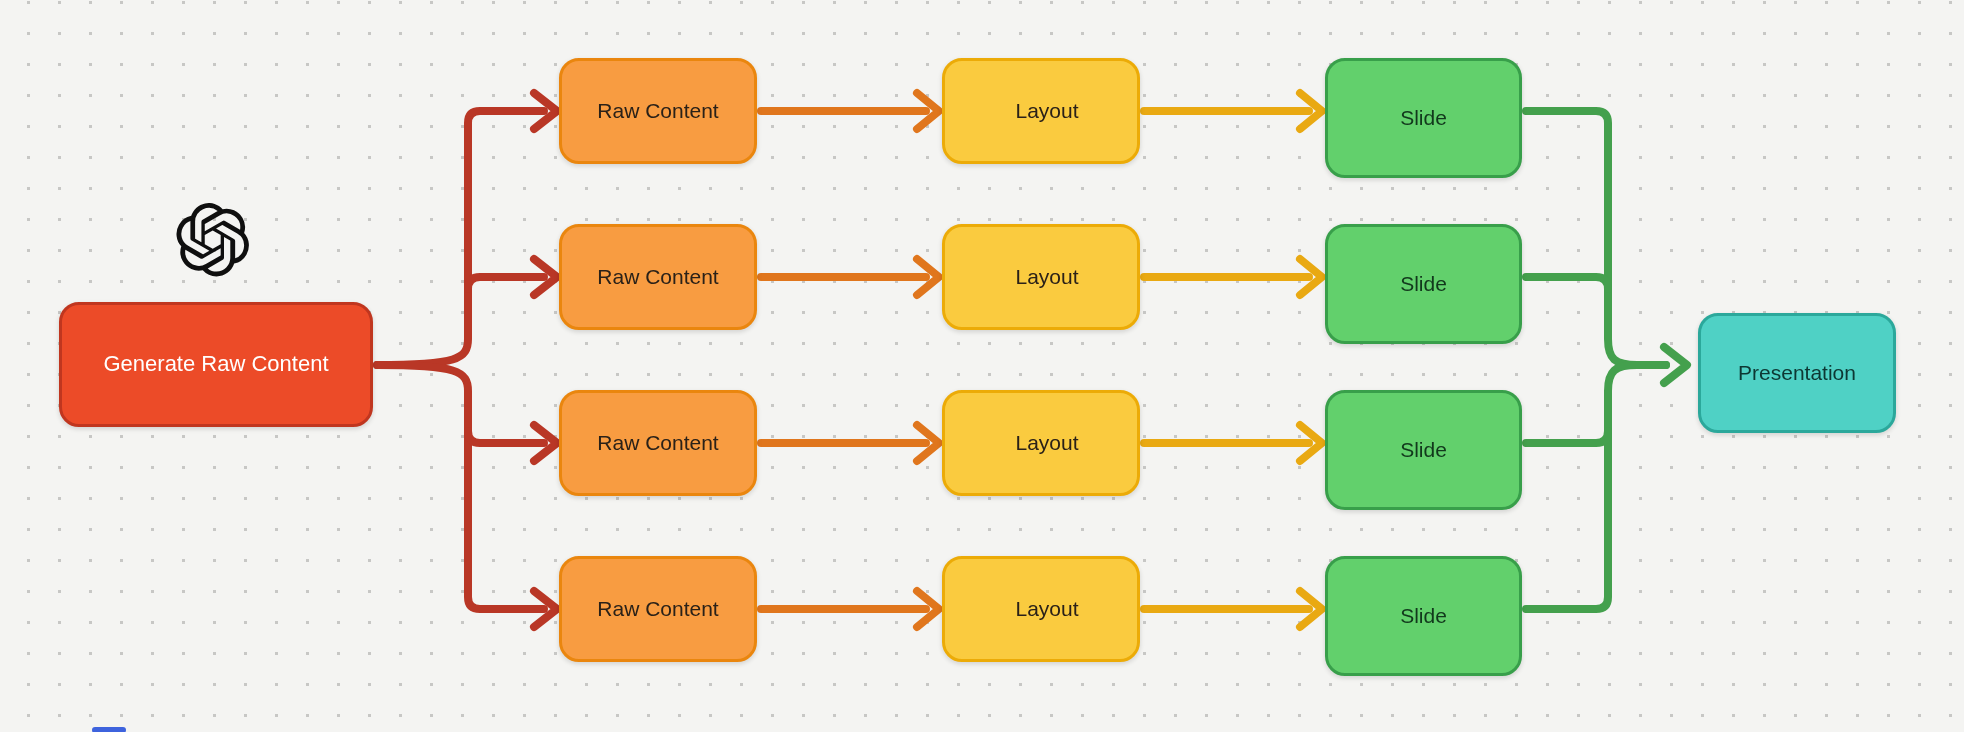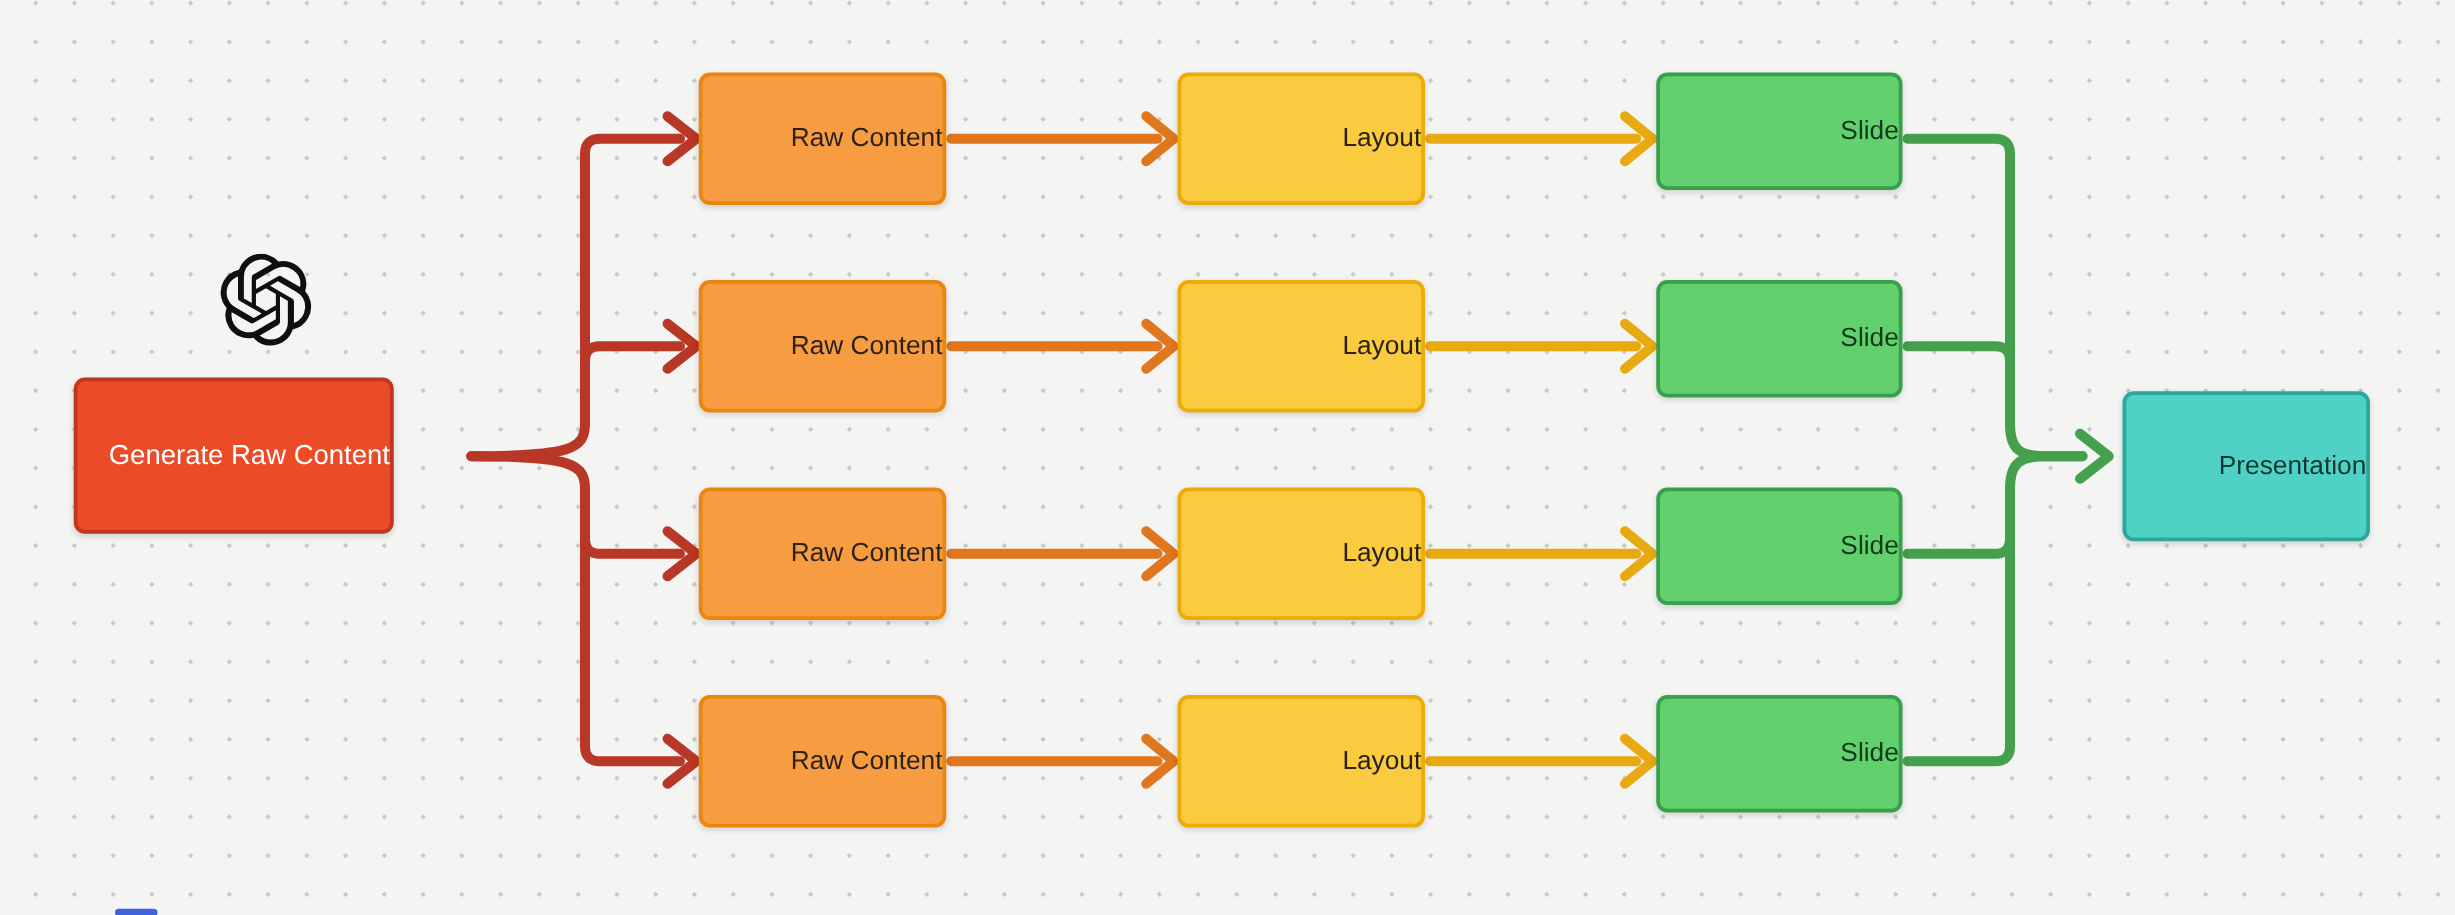--- a/index.html
+++ b/index.html
@@ -13,38 +13,38 @@
     background-color: var(--bg, #f4f4f2);
     background-image: radial-gradient(circle, var(--dot, #c7c7c5) 1.6px, transparent 1.8px);
     background-size: 31px 31px;
     background-position: 13px 18px;
   }
 
   .node {
     position: absolute;
     box-sizing: border-box;
     border: 3px solid;
-    border-radius: 9px;
+    border-radius: 20px;
     display: flex;
     align-items: center;
-    justify-content: flex-end;
+    justify-content: center;
     box-shadow: 0 2px 5px rgba(0,0,0,0.14);
   }
   .node .label {
     font-size: 21px;
     line-height: 1.1;
     white-space: nowrap;
   }
 
-  .node-generate  { left: 59px;  top: 302px; width: 256px; height: 125px; }
+  .node-generate  { left: 59px;  top: 302px; width: 314px; height: 125px; }
   .node-generate .label { font-size: 22px; }
 
   .col-raw    { left: 559px;  width: 198px; height: 106px; }
   .col-layout { left: 942px;  width: 198px; height: 106px; padding-left: 12px; }
-  .col-slide  { left: 1325px; width: 197px; height: 94px; }
+  .col-slide  { left: 1325px; width: 197px; height: 120px; }
   .row-1 { top: 58px; }
   .row-2 { top: 224px; }
   .row-3 { top: 390px; }
   .row-4 { top: 556px; }
 
   .node-presentation { left: 1698px; top: 313px; width: 198px; height: 120px; }
 
   #connector-layer {
     position: absolute;
     left: 0; top: 0;

